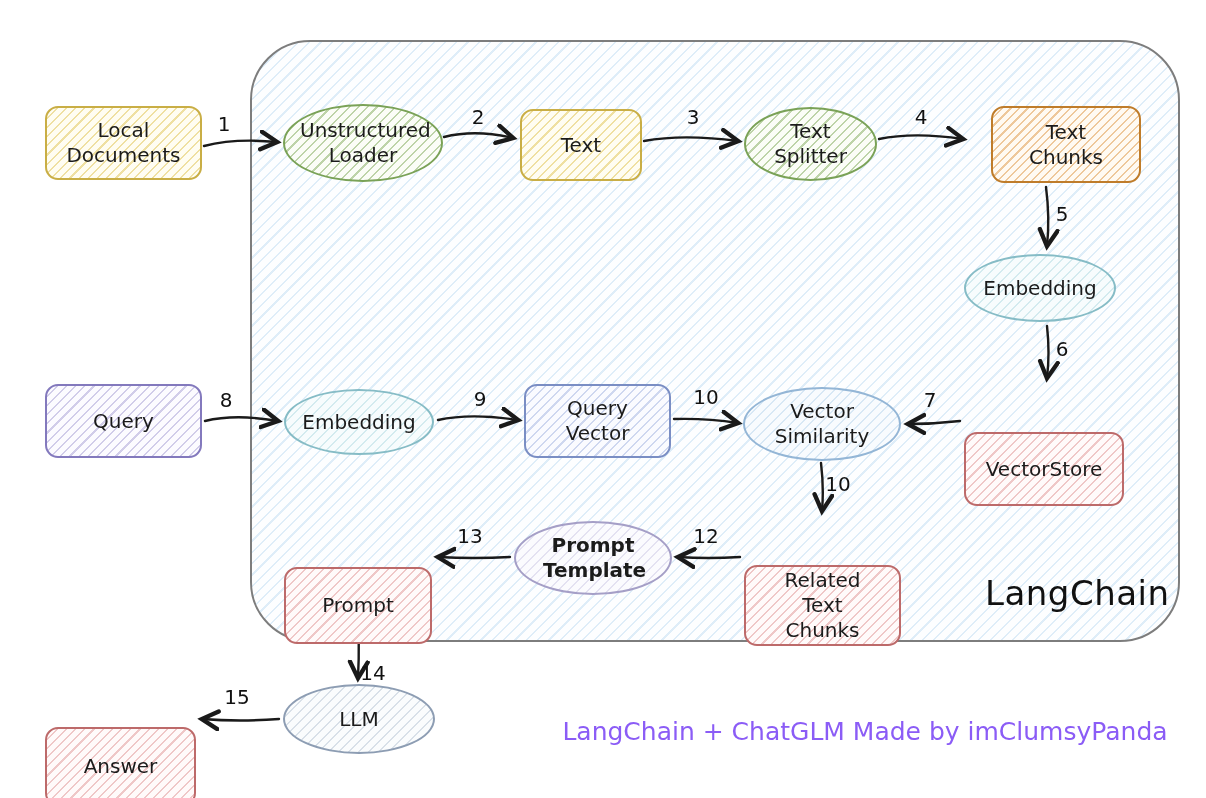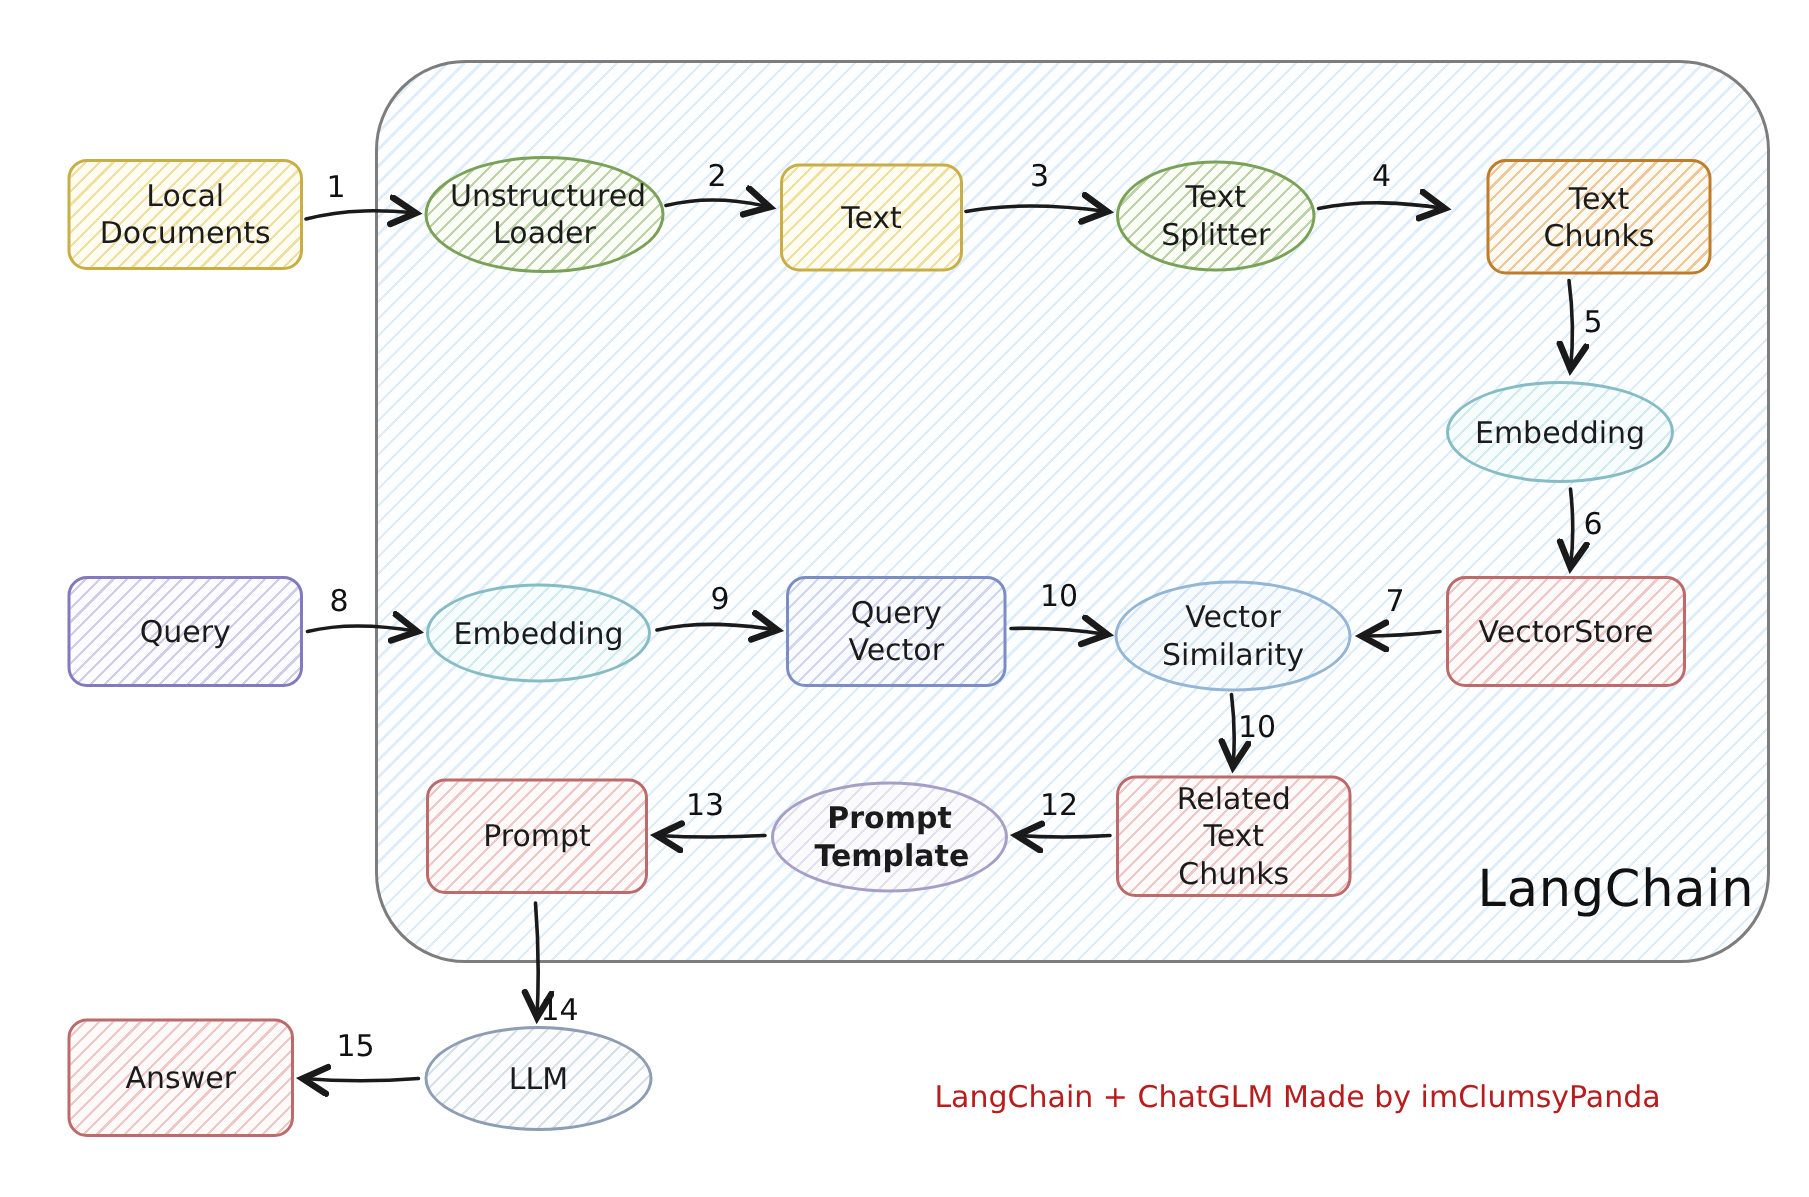--- a/index.html
+++ b/index.html
@@ -20,39 +20,39 @@
     position:absolute;display:flex;align-items:center;justify-content:center;
     text-align:center;font-size:20px;line-height:1.25;box-sizing:border-box;
     padding:4px 10px;background-color:#fffffe;
   }
   .node span{display:block;}
   .rect{border:2.4px solid;border-radius:13px;}
   .ellipse{border:2.4px solid;border-radius:50%;}
   .c-yellow{border-color:#c9ae45;background:repeating-linear-gradient(135deg, rgba(226,200,96,.55) 0 1.5px, transparent 1.5px 6.5px),#fffdf2;}
   .c-green {border-color:#7aa257;background:repeating-linear-gradient(135deg, rgba(139,177,104,.55) 0 1.5px, transparent 1.5px 6.5px),#fbfdf7;}
   .c-orange{border-color:#bf7c2a;background:repeating-linear-gradient(135deg, rgba(224,159,83,.55) 0 1.5px, transparent 1.5px 6px),#fffaf2;}
-  .c-red   {border-color:#bd6a6a;background:repeating-linear-gradient(135deg, rgba(226,158,158,.55) 0 1.5px, transparent 1.5px 6.5px),#fffafa;}
+  .c-red   {border-color:#bd6a6a;background:repeating-linear-gradient(135deg, rgba(226,158,158,.55) 0 1.5px, transparent 1.5px 6.5px),#fffafa;margin-top:48px;}
   .c-purple{border-color:#8379bd;background:repeating-linear-gradient(135deg, rgba(167,159,212,.5) 0 1.5px, transparent 1.5px 6.5px),#fcfbff;}
   .c-blue  {border-color:#7a8ec4;background:repeating-linear-gradient(135deg, rgba(163,180,224,.5) 0 1.5px, transparent 1.5px 6.5px),#fafbff;}
   .c-teal  {border-color:#86bcc6;background:repeating-linear-gradient(135deg, rgba(168,214,222,.45) 0 1.4px, transparent 1.4px 7px),#f7fcfd;}
   .c-lblue {border-color:#94b6d6;background:repeating-linear-gradient(135deg, rgba(176,208,234,.45) 0 1.4px, transparent 1.4px 7px),#f8fbfe;}
   .c-lav   {border-color:#a59fc7;background:repeating-linear-gradient(135deg, rgba(196,191,224,.42) 0 1.4px, transparent 1.4px 7px),#fbfbfe;}
   .c-gray  {border-color:#8d9db3;background:repeating-linear-gradient(135deg, rgba(175,190,207,.45) 0 1.4px, transparent 1.4px 7px),#fafcfd;}
   
   .edge-label{
     position:absolute;transform:translate(-50%,-50%);
     font-size:20px;color:#111;
   }
   .edges-layer{position:absolute;left:0;top:0;pointer-events:none;}
   .big-title{
     position:absolute;left:985px;top:573px;font-size:34px;letter-spacing:.5px;color:#111;
   }
   .caption{
     position:absolute;left:865px;top:731px;transform:translate(-50%,-50%);
-    font-size:20px;white-space:nowrap;color:#b91c1c;
+    font-size:25px;white-space:nowrap;color:#8b5cf6;
   }
 </style>
 </head>
 <body>
 
 <div class="canvas">
 
   <div class="container-box"></div>
 
   <svg class="edges-layer" width="1206" height="798" viewBox="0 0 1206 798">

